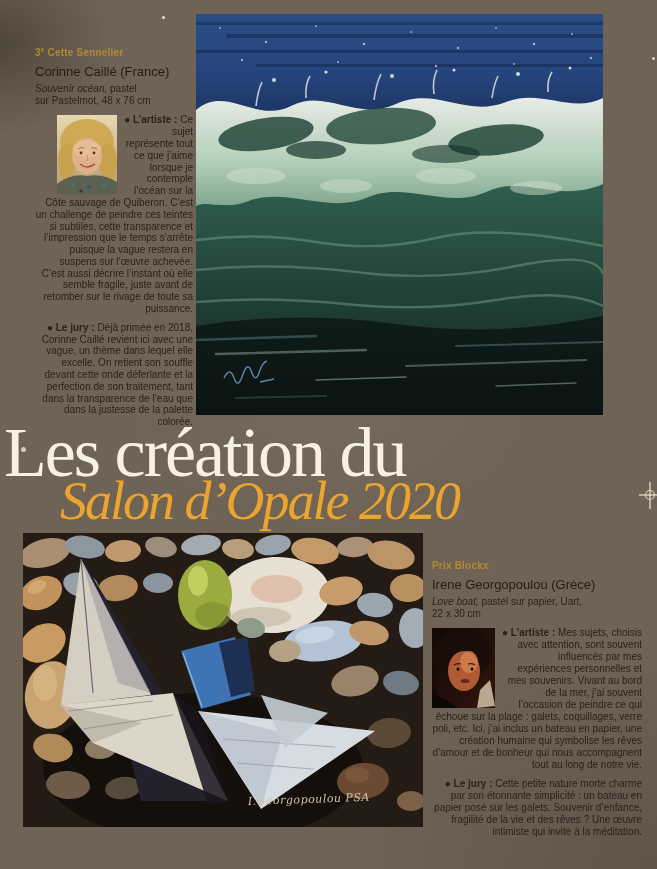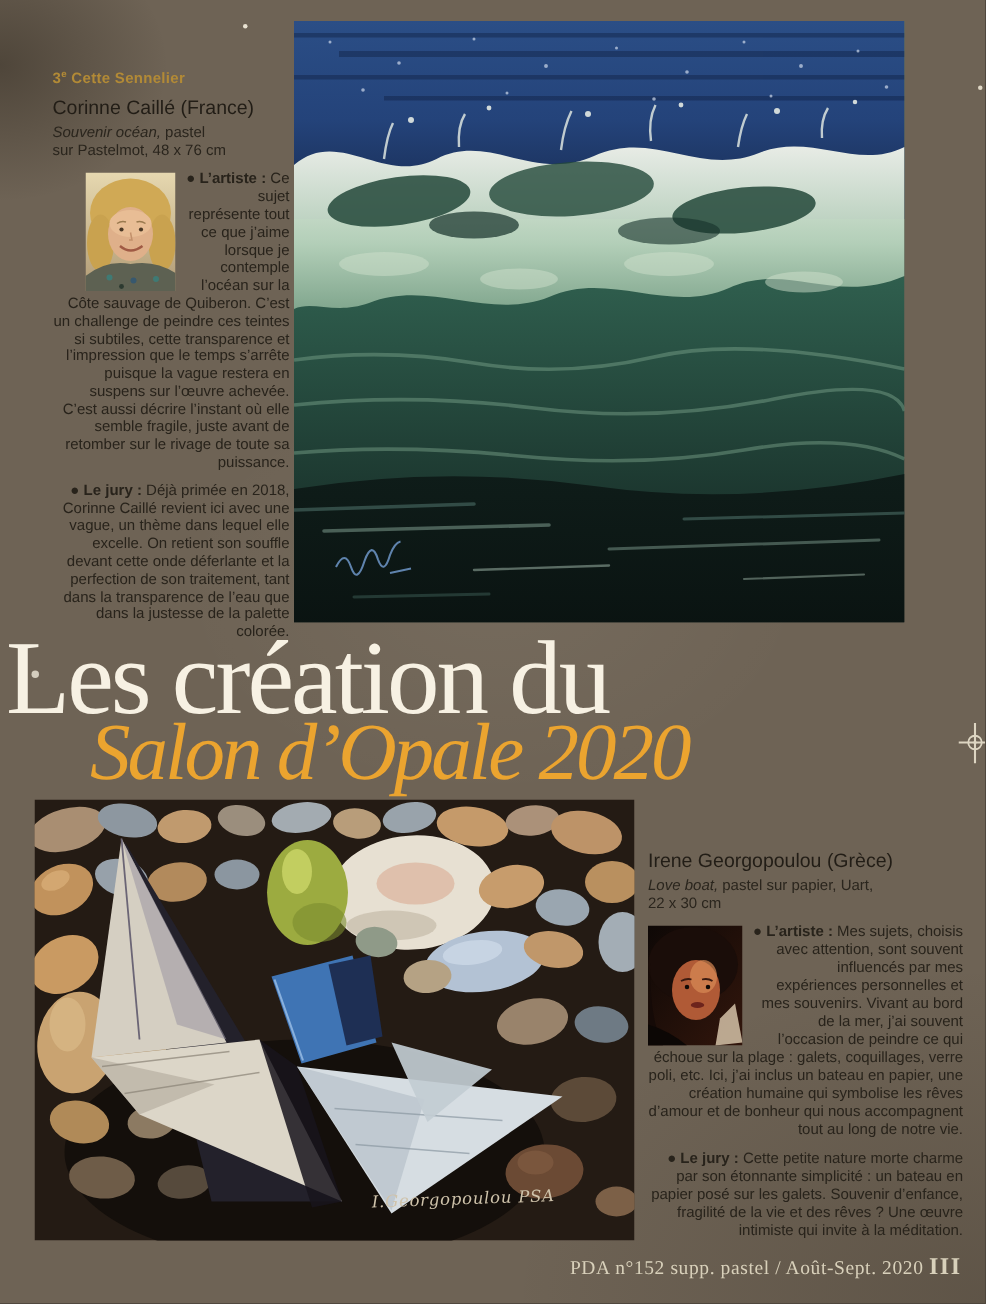--- a/index.html
+++ b/index.html
@@ -274,20 +274,21 @@
         <polygon points="175,178 352,198 238,276" fill="#d6dde2"></polygon>
         <polygon points="175,178 260,200 238,274" fill="#aab6c0" opacity=".5"></polygon>
         <path d="M200,206 L312,214 M214,230 L290,236" stroke="#8b98a2" stroke-width="1" opacity=".7"></path>
         <polygon points="238,162 305,180 262,215" fill="#c2ccd2" opacity=".92"></polygon>
       </g>
       <text x="225" y="272" font-family="DejaVu Serif, serif" font-style="italic" font-size="11" fill="#cfc3ab" letter-spacing=".5" transform="rotate(-2 225 272)">I.Georgopoulou PSA</text>
     </svg>
   </div>
 
   <div class="article article2">
+    <div class="prize">Prix Blockx</div>
     <div class="artist-name">Irene Georgopoulou (Grèce)</div>
     <div class="caption"><span class="work-title">Love boat,</span><span> pastel sur papier, Uart,
 22 x 30 cm</span></div>
 
     <div class="para-block">
       <span class="photo photo2">
         <svg width="63" height="80" viewBox="0 0 63 80">
           <defs>
             <linearGradient id="p2bg" x1="0" y1="0" x2="1" y2="1">
               <stop offset="0" stop-color="#0e0806"></stop>
@@ -308,17 +309,14 @@
         </svg>
       </span>
       <p class="para"><b>● L’artiste : </b><span>Mes sujets, choisis avec attention, sont souvent influencés par mes expériences personnelles et mes souvenirs. Vivant au bord de la mer, j’ai souvent l’occasion de peindre ce qui échoue sur la plage : galets, coquillages, verre poli, etc. Ici, j’ai inclus un bateau en papier, une création humaine qui symbolise les rêves d’amour et de bonheur qui nous accompagnent tout au long de notre vie.</span></p>
     </div>
 
     <div class="para-block">
       <p class="para"><b>● Le jury : </b><span>Cette petite nature morte charme par son étonnante simplicité : un bateau en papier posé sur les galets. Souvenir d’enfance, fragilité de la vie et des rêves ? Une œuvre intimiste qui invite à la méditation.</span></p>
     </div>
   </div>
 
-  <div class="footer">
-    <span>PDA n°152 supp. pastel / Août-Sept. 2020 </span><span class="pageno">III</span>
-  </div>
 
 </div>
 
 </body></html>

